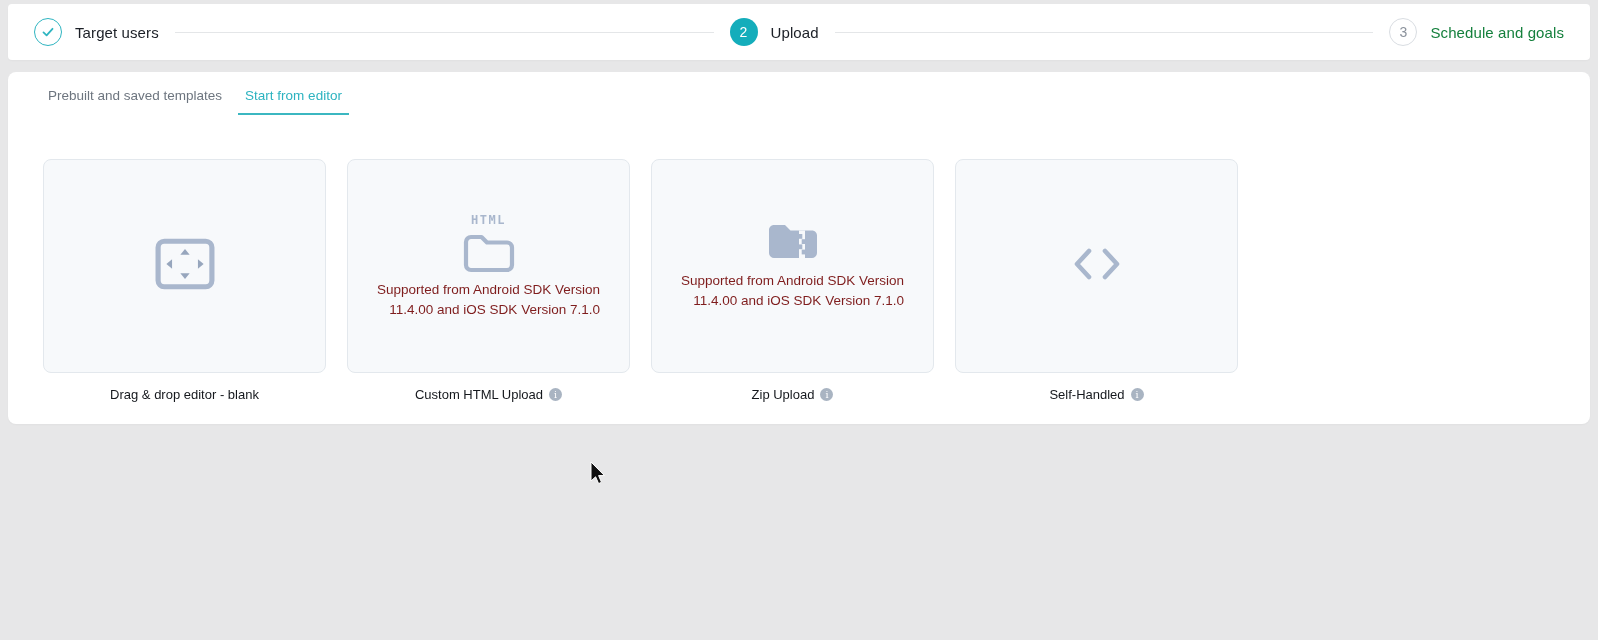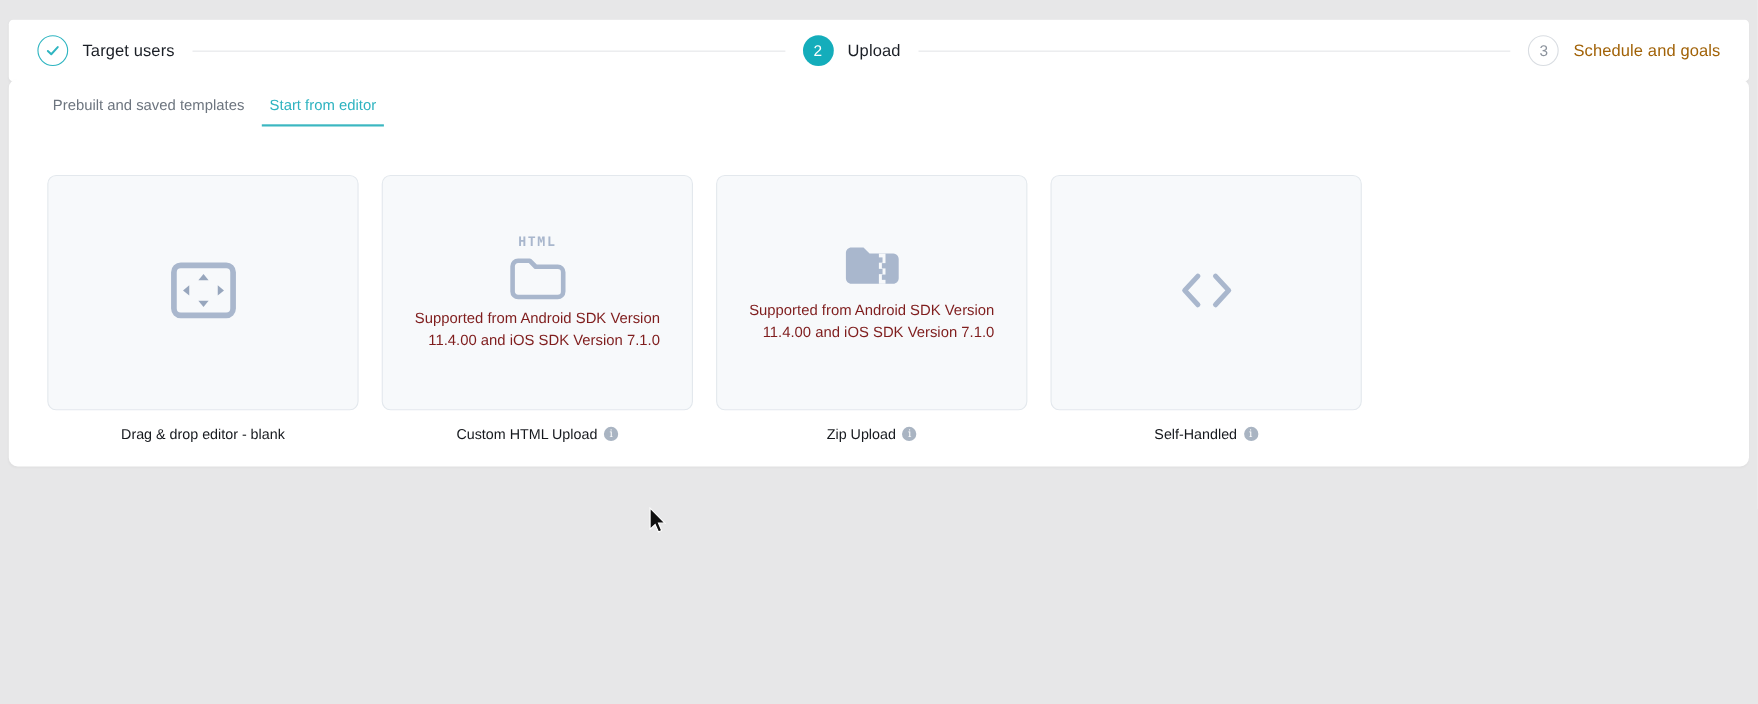--- a/index.html
+++ b/index.html
@@ -8,37 +8,37 @@
     width: 1598px; height: 640px;
     background: #e7e7e8;
     font-family: "Liberation Sans", sans-serif;
     position: relative;
     overflow: hidden;
     color: #1b1f26;
   }
 
   
   .stepper-bar {
-    position: absolute; left: 8px; right: 8px; top: 18px; height: 56px;
+    position: absolute; left: 8px; right: 8px; top: 4px; height: 56px;
     background: #ffffff; border-radius: 4px;
     display: flex; align-items: center;
     padding: 0 26px;
     box-shadow: 0 1px 2px rgba(0,0,0,0.03);
   }
   .step { display: flex; align-items: center; gap: 13px; cursor: pointer; }
   .step-label { font-size: 15px; color: #1b1f26; letter-spacing: .1px; }
   .step-circle {
     width: 28px; height: 28px; border-radius: 50%;
     display: flex; align-items: center; justify-content: center;
     font-size: 14px; flex: 0 0 auto;
   }
   .step-circle.done { border: 1.6px solid #2fb5c1; background: #fff; }
   .step-circle.active { background: #14adbb; color: #ffffff; }
   .step-circle.upcoming { border: 1.2px solid #d9dde2; color: #8b929c; background: #fff; }
-  .step.upcoming .step-label { color: #a16207; }
+  .step.upcoming .step-label { color: #15803d; }
   .connector { flex: 1; height: 1px; background: #e4e6e8; margin: 0 16px; }
 
   
   .main-panel {
     position: absolute; left: 8px; right: 8px; top: 72px; height: 352px;
     background: #ffffff; border-radius: 8px;
     padding: 16px 0 0 33px;
     box-shadow: 0 1px 2px rgba(0,0,0,0.03);
   }
 

